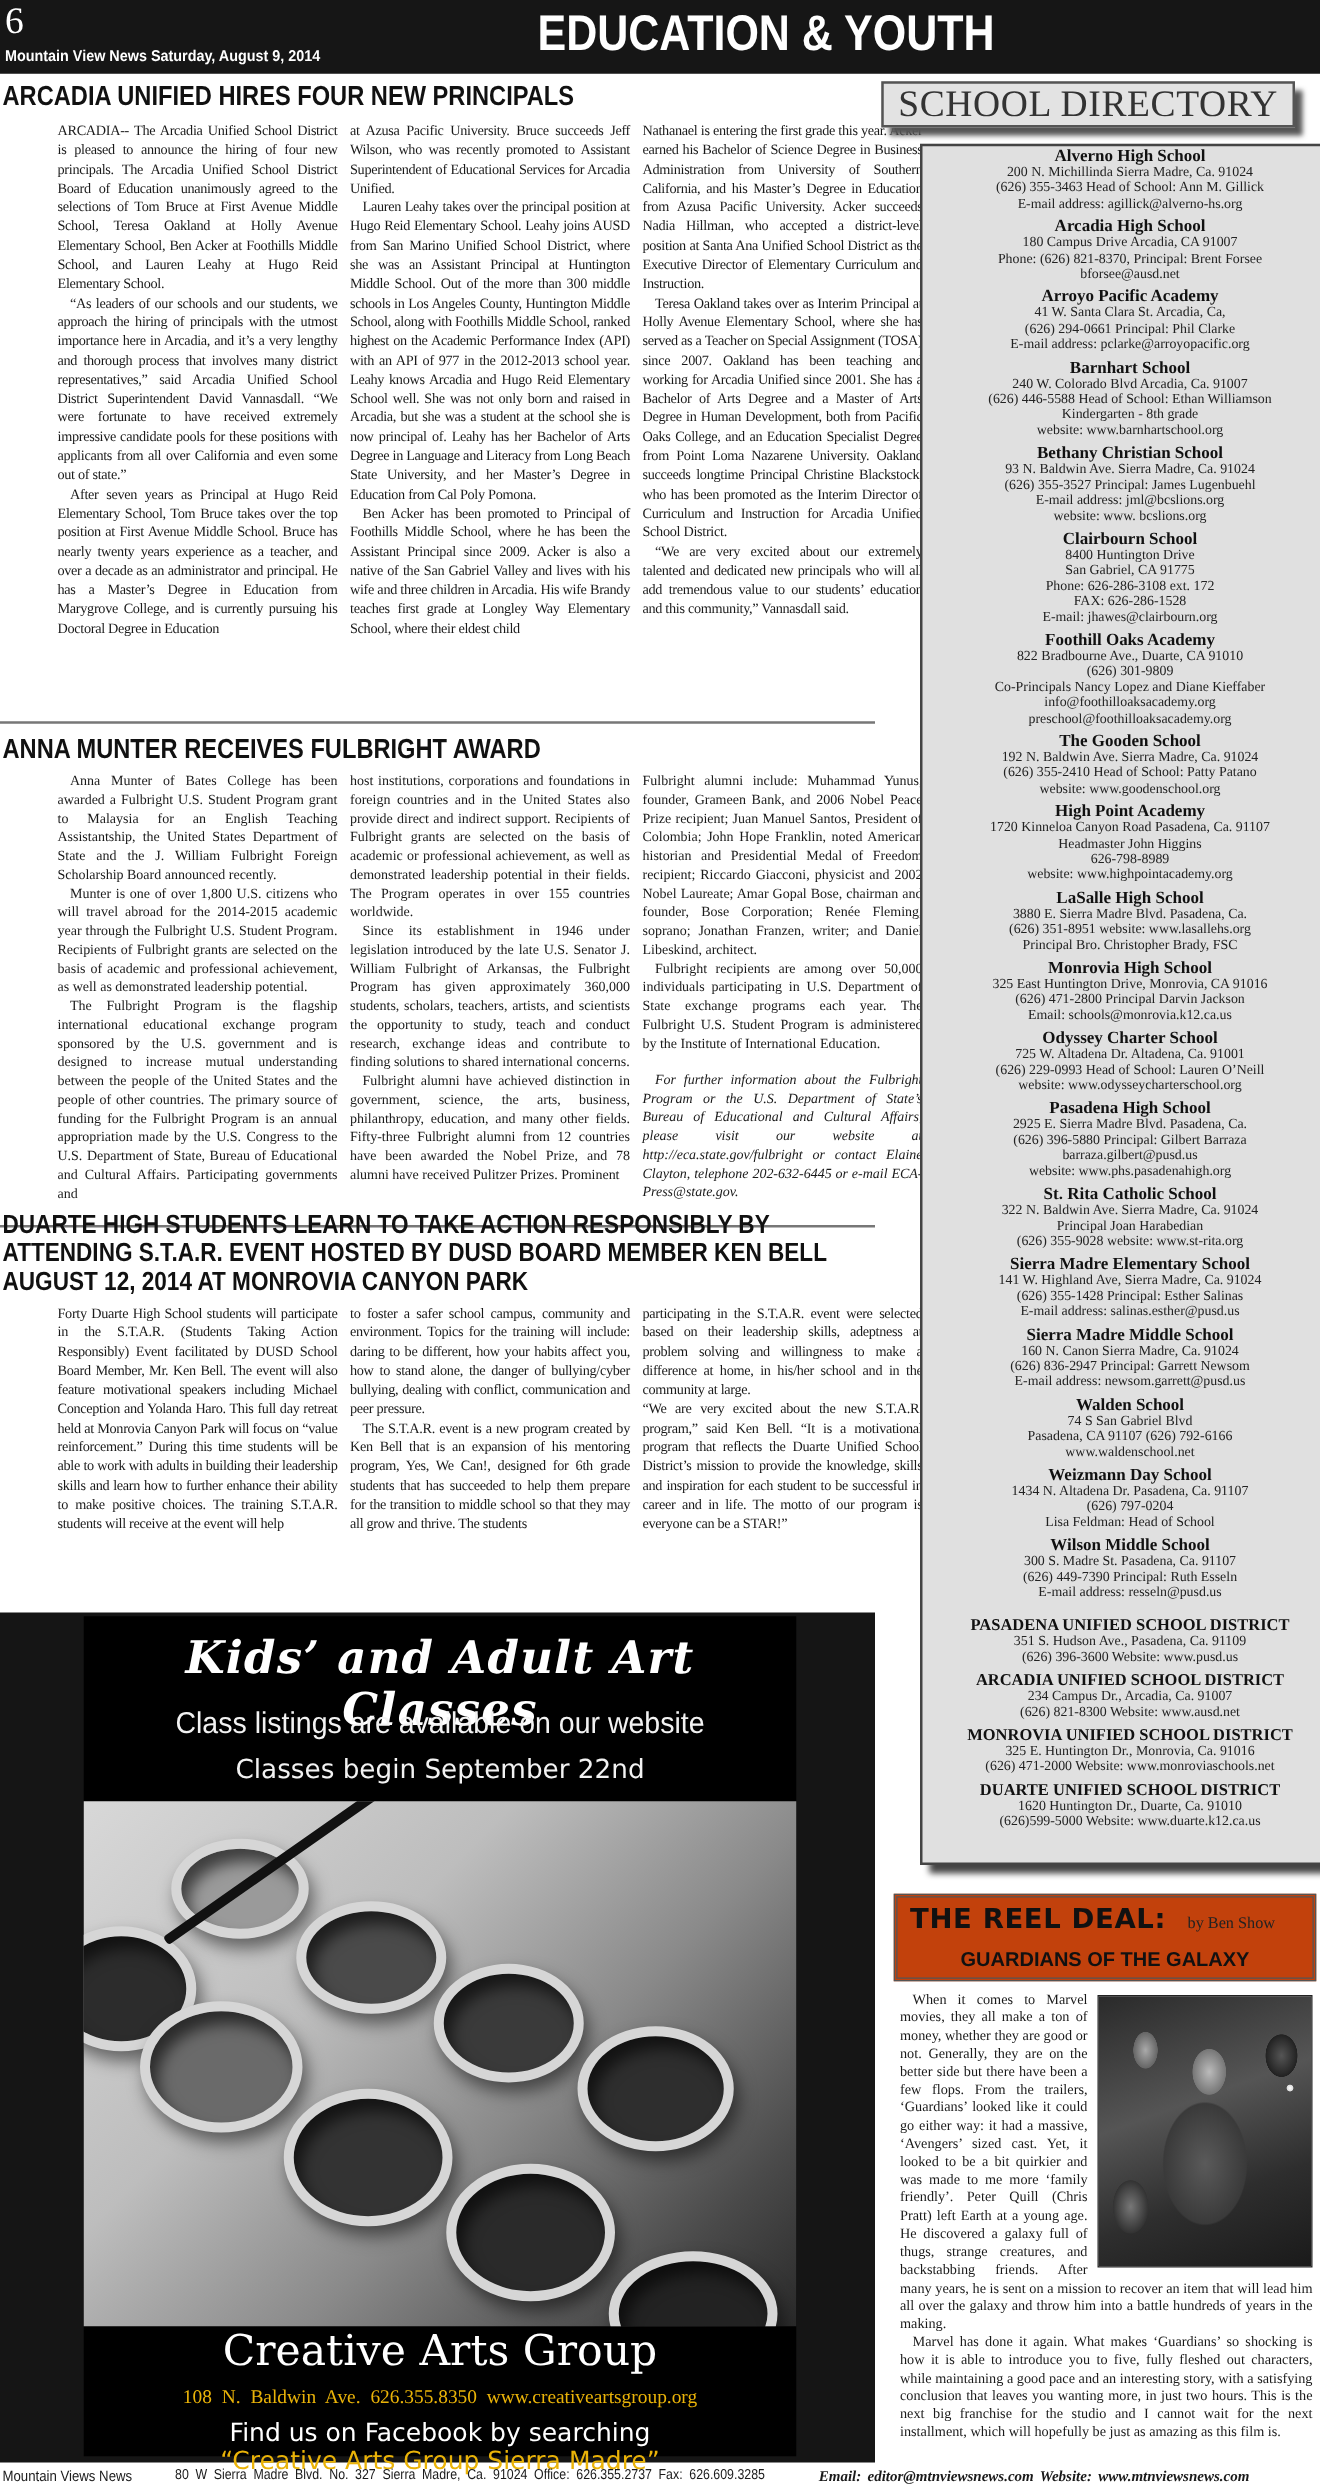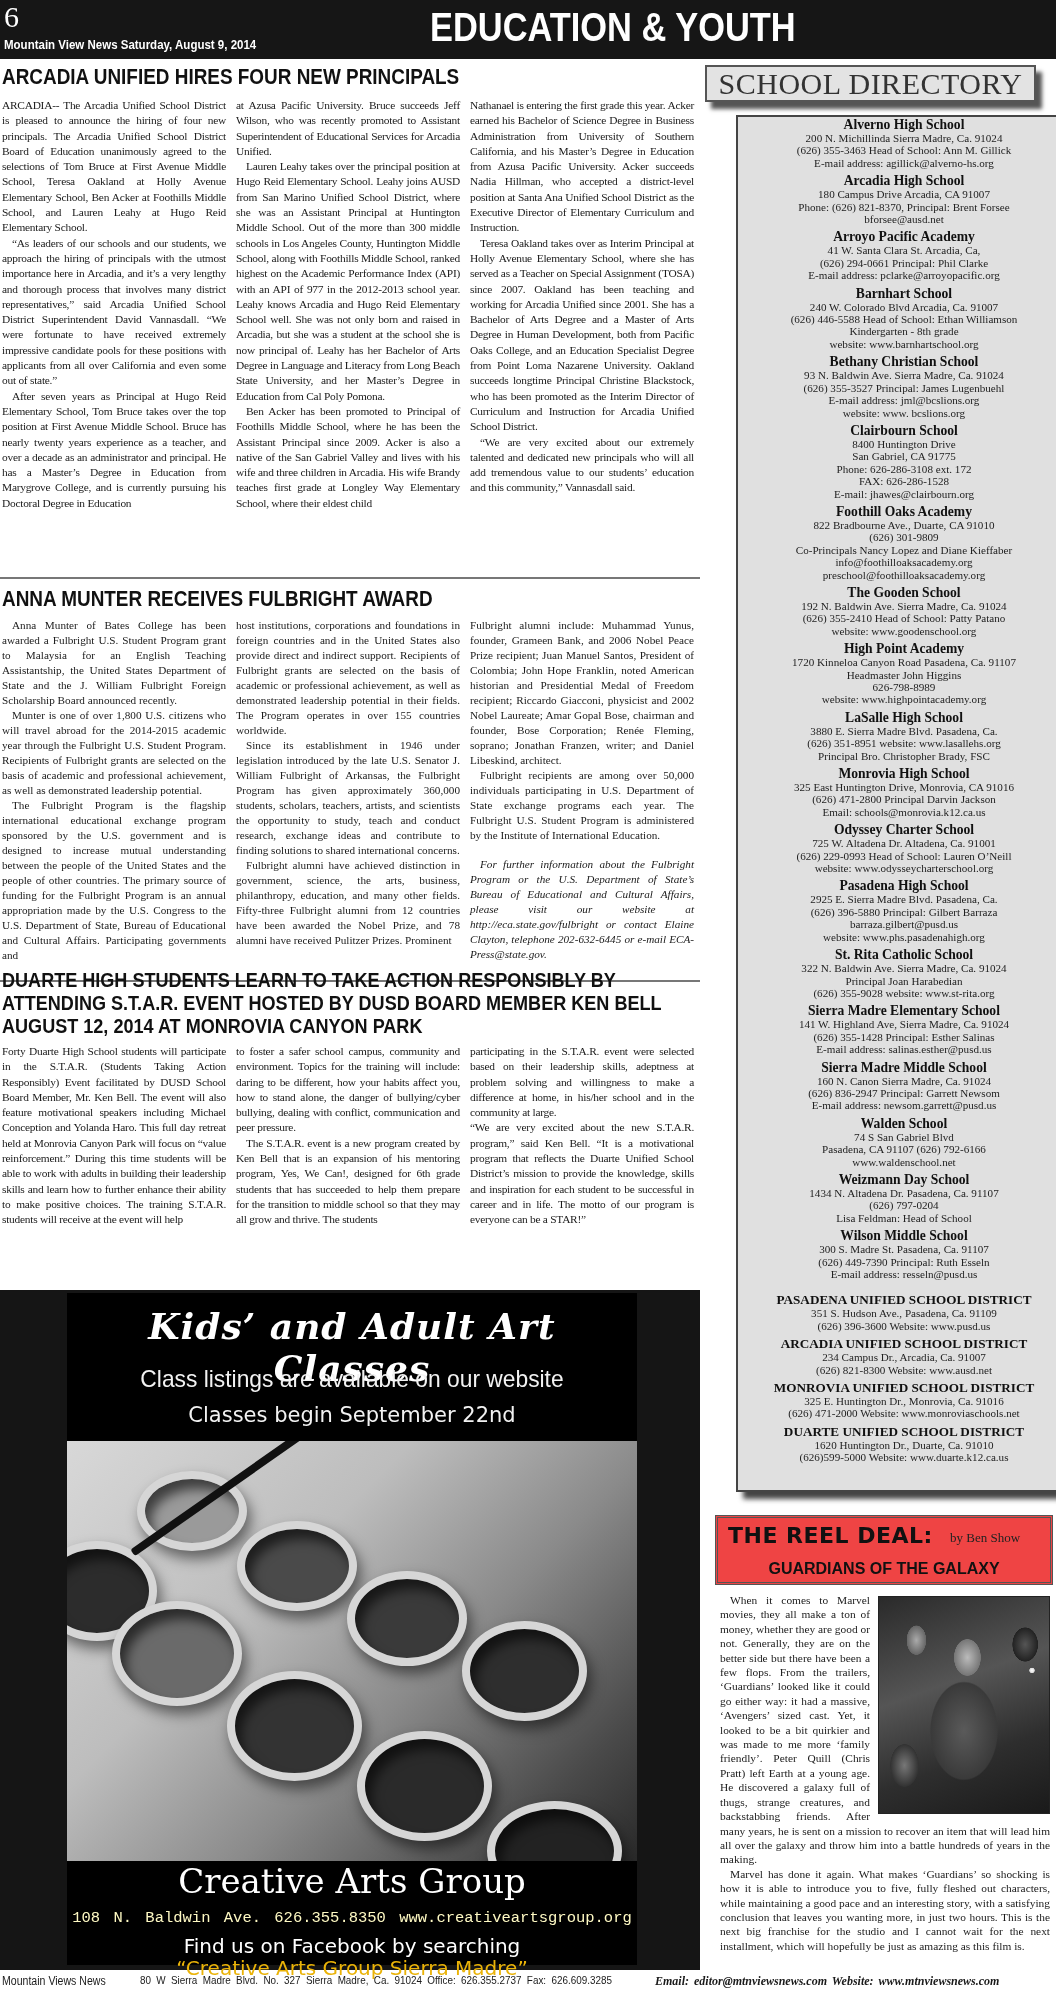--- a/index.html
+++ b/index.html
@@ -8,37 +8,37 @@
 
   
   .masthead { position: absolute; left: 0; top: 0; width: 1056px; height: 59px; background: #161616; color: #fff; }
   .masthead .page-num { position: absolute; left: 4px; top: 0; font-family: "Liberation Serif", serif; font-size: 30px; line-height: 34px; }
   .masthead .pub-line { position: absolute; left: 4px; top: 38px; font-family: "Liberation Sans", sans-serif; font-size: 12.5px; font-weight: bold; transform: scaleX(0.92); transform-origin: left; }
   .masthead .section { position: absolute; left: 430px; top: 5px; font-family: "Liberation Sans", sans-serif; font-size: 40px; font-weight: bold; letter-spacing: 0px; transform: scaleX(0.86); transform-origin: left; white-space: nowrap; }
 
   
   .article { position: absolute; left: 0; width: 700px; }
   .headline { font-family: "Liberation Sans", sans-serif; font-weight: bold; color: #111; transform: scaleX(0.86); transform-origin: left; white-space: nowrap; }
-  .cols { position: absolute; display: flex; gap: 10px; }
+  .cols { position: absolute; display: flex; gap: 10px; margin-left: 44px; }
   .col { width: 224px; font-size: 11.4px; line-height: 15.3px; text-align: justify; }
   .col p { text-indent: 10px; }
   .col p.noindent { text-indent: 0; }
   .col.narrow { font-family: "Liberation Serif", serif; letter-spacing: -0.25px; }
   .rule { position: absolute; left: 0; width: 700px; height: 2px; background: #777; }
 
   
   .dir-title { position: absolute; left: 705px; top: 65px; width: 331px; height: 37px; background: #e3e3e3; border: 2px solid #555; box-shadow: 6px 7px 4px #555; text-align: center; font-family: "Liberation Serif", serif; font-size: 30px; line-height: 33px; color: #333; letter-spacing: 0.5px; }
   .dir-box { position: absolute; left: 736px; top: 115px; width: 336px; height: 1377px; background: #e0e0e0; border: 2px solid #444; box-shadow: 7px 7px 5px #444; padding-top: 0px; text-align: center; }
   .school { margin-bottom: 4px; }
   .school .name { font-family: "Liberation Serif", serif; font-weight: bold; font-size: 13.6px; line-height: 15px; color: #111; }
   .school .line { font-size: 11.1px; line-height: 12.4px; color: #222; }
   .district .name { font-size: 13.2px; }
 
   
-  .reel-box { position: absolute; left: 715px; top: 1515px; width: 338px; height: 70px; border: 3px double #555; background: #ef4444; }
+  .reel-box { position: absolute; left: 715px; top: 1515px; width: 338px; height: 70px; border: 3px double #555; background: #c2410c; }
   .reel-title { position: absolute; left: 10px; top: 5px; font-family: "DejaVu Sans", sans-serif; font-weight: bold; font-size: 22px; letter-spacing: 0.5px; color: #111; }
   .reel-by { position: absolute; left: 232px; top: 12px; font-size: 13px; color: #222; }
   .reel-sub { position: absolute; left: 0; width: 100%; top: 42px; text-align: center; font-family: "Liberation Sans", sans-serif; font-weight: bold; font-size: 16px; color: #111; }
   .reel-text { position: absolute; left: 720px; top: 1593px; width: 330px; font-size: 11.4px; line-height: 14.4px; text-align: justify; }
   .reel-text p { text-indent: 10px; }
   .reel-img { float: right; width: 172px; height: 218px; margin-left: 8px; margin-top: 3px; margin-bottom: 2px;
     background:
       radial-gradient(ellipse 22px 30px at 52% 28%, #bbb 0%, #777 60%, transparent 62%),
       radial-gradient(ellipse 16px 24px at 22% 20%, #aaa 0%, #666 60%, transparent 62%),
       radial-gradient(ellipse 18px 24px at 86% 22%, #555 0%, #222 70%, transparent 72%),
@@ -51,21 +51,21 @@
   .ad { position: absolute; left: 0; top: 1290px; width: 700px; height: 680px; background: #151515; }
   .ad-inner { position: absolute; left: 67px; top: 3px; width: 570px; height: 672px; background: #000; }
   .ad-title { position: absolute; left: 0; width: 100%; top: 12px; text-align: center; color: #fff; font-family: "DejaVu Serif", serif; font-weight: bold; font-size: 36px; letter-spacing: 1px; font-style: italic; }
   .ad-line1 { position: absolute; left: 0; width: 100%; top: 72px; text-align: center; color: #f2f2f2; font-family: "Liberation Sans", sans-serif; font-size: 24px; transform: scaleX(0.95); }
   .ad-line2 { position: absolute; left: 0; width: 100%; top: 110px; text-align: center; color: #f2f2f2; font-family: "DejaVu Sans", sans-serif; font-size: 21px; }
   .ad-photo { position: absolute; left: 0; top: 148px; width: 570px; height: 420px; overflow: hidden;
     background: linear-gradient(135deg, #d8d8d8 0%, #bdbdbd 35%, #8a8a8a 60%, #4a4a4a 85%, #2a2a2a 100%); }
   .well { position: absolute; border-radius: 50%; border: 8px solid #d6d6d6; box-shadow: 6px 10px 12px rgba(0,0,0,0.6) inset, 4px 8px 14px rgba(0,0,0,0.5); }
   .brush { position: absolute; left: 250px; top: -20px; width: 8px; height: 230px; background: #111; transform: rotate(55deg); transform-origin: top; border-radius: 3px; }
   .ad-name { position: absolute; left: 0; width: 100%; top: 568px; text-align: center; color: #fff; font-family: "DejaVu Serif", serif; font-size: 34px; }
-  .ad-addr { position: absolute; left: 0; width: 100%; top: 616px; text-align: center; color: #fef9c3; font-family: Liberation Mono, monospace; font-size: 15.5px; word-spacing: 4px; }
+  .ad-addr { position: absolute; left: 0; width: 100%; top: 616px; text-align: center; color: #eab308; font-family: Liberation Serif, serif; font-size: 15.5px; word-spacing: 4px; }
   .ad-fb1 { position: absolute; left: 0; width: 100%; top: 642px; text-align: center; color: #fff; font-family: "DejaVu Sans", sans-serif; font-size: 20px; line-height: 22px; }
   .ad-fb2 { position: absolute; left: 0; width: 100%; top: 664px; text-align: center; color: #eab308; font-family: "DejaVu Sans", sans-serif; font-size: 20px; line-height: 22px; }
 
   
   .footer { position: absolute; left: 0; top: 1973px; width: 856px; height: 17px; font-size: 11px; white-space: nowrap; }
   .footer .f-name { position: absolute; left: 2px; top: 1px; font-family: "Liberation Sans", sans-serif; font-size: 12px; transform: scaleX(0.88); transform-origin: left; }
   .footer .f-addr { position: absolute; left: 140px; top: 1px; font-family: "Liberation Sans", sans-serif; font-size: 11.5px; transform: scaleX(0.86); transform-origin: left; word-spacing: 3px; }
   .footer .f-contact { position: absolute; left: 655px; top: 1px; font-family: "Liberation Serif", serif; font-style: italic; font-weight: bold; font-size: 12px; word-spacing: 2px; }
 </style>
 </head>

